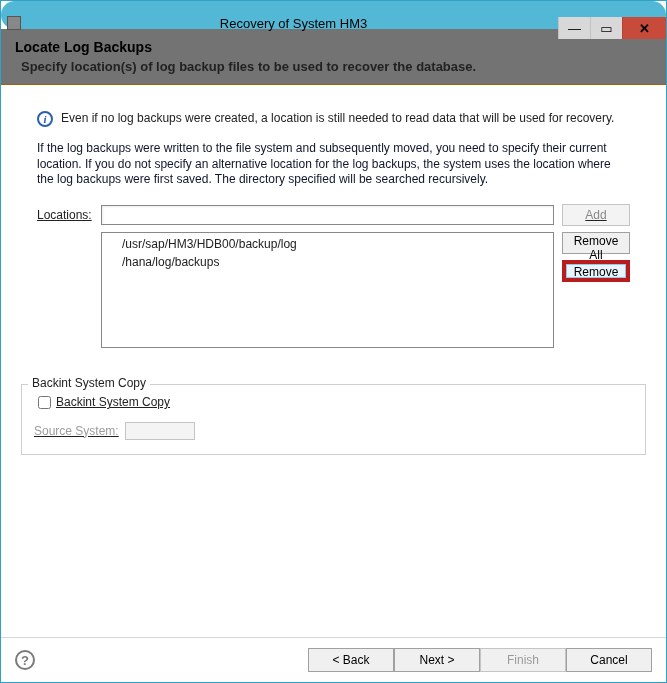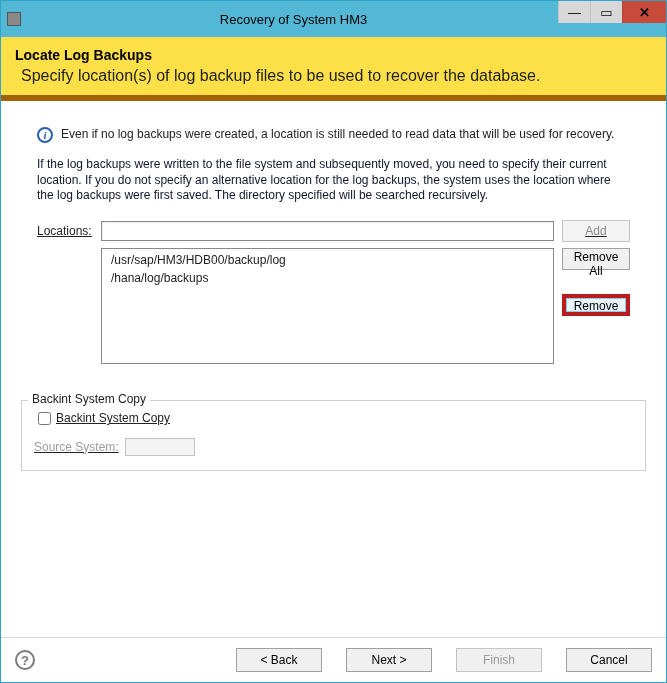--- a/index.html
+++ b/index.html
@@ -13,26 +13,27 @@
   .window {
     width: 667px;
     height: 683px;
     border: 1px solid #2ea2c7;
     display: flex;
     flex-direction: column;
     background: #fff;
   }
   
   .titlebar {
-    height: 36px;
+    height: 28px;
     background: #53b8d6;
     display: flex;
     align-items: center;
-    padding: 0 0 0 6px;
+    padding: 16px 0 0 6px;
     position: relative;
+    border-radius: 14px;
   }
   .titlebar .app-icon {
     width: 14px; height: 14px;
     background: #888;
     margin-right: 8px;
     border: 1px solid #555;
   }
   .titlebar .title {
     flex: 1;
     text-align: center;
@@ -60,34 +61,35 @@
   }
   .wc-close {
     background: #c74a3a;
     color: #000;
     font-weight: bold;
     width: 44px;
   }
   
   .header {
     padding: 10px 14px 10px 14px;
-    border-bottom: 6px solid #a16207;
-    background: #fde047;
+    border-bottom: 1px solid #a16207;
+    background: #737373;
   }
   .header h1 {
     margin: 0 0 4px 0;
     font-size: 14px;
     font-weight: bold;
     color: #000;
   }
   .header p {
     margin: 0;
-    font-size: 16px;
+    font-size: 13px;
     color: #222;
     padding-left: 6px;
+    font-weight: bold;
   }
   
   .body {
     flex: 1;
     padding: 26px 20px 6px 20px;
     display: flex;
     flex-direction: column;
     overflow: hidden;
   }
   .info-row {
@@ -153,35 +155,35 @@
   .list-area {
     display: flex;
     margin: 0 16px 0 80px;
   }
   .listbox {
     flex: 1;
     height: 116px;
     border: 1px solid #888;
     background: #fff;
     overflow: auto;
-    padding: 2px 1px;
+    padding: 2px 12px;
   }
   .listbox .item {
     padding: 2px 8px;
     font-size: 12px;
     cursor: default;
   }
   .list-buttons {
     display: flex;
     flex-direction: column;
     margin-left: 8px;
   }
   .list-buttons .side-btn {
     margin-left: 0;
-    margin-bottom: 24px;
+    margin-bottom: 6px;
   }
   .side-btn.highlight {
     border: 4px solid #b91c1c;
     background: #eaf4fc;
     box-shadow: 0 0 0 1px #8fcaf0 inset;
   }
   
   .group {
     margin: 36px 0 0 0;
     border: 1px solid #cfcfcf;
@@ -233,21 +235,21 @@
     display: flex;
     align-items: center;
     justify-content: center;
     font-size: 13px;
     cursor: pointer;
   }
   .footer-spacer { flex: 1; }
   .nav-btn {
     width: 86px;
     height: 24px;
-    margin-left: 24px;
+    margin-left: 0;
     background: #f0f0f0;
     border: 1px solid #a0a0a0;
     font-family: inherit;
     font-size: 12px;
     cursor: pointer;
   }
   .nav-btn:disabled {
     color: #9c9c9c;
     border-color: #c4c4c4;
   }

